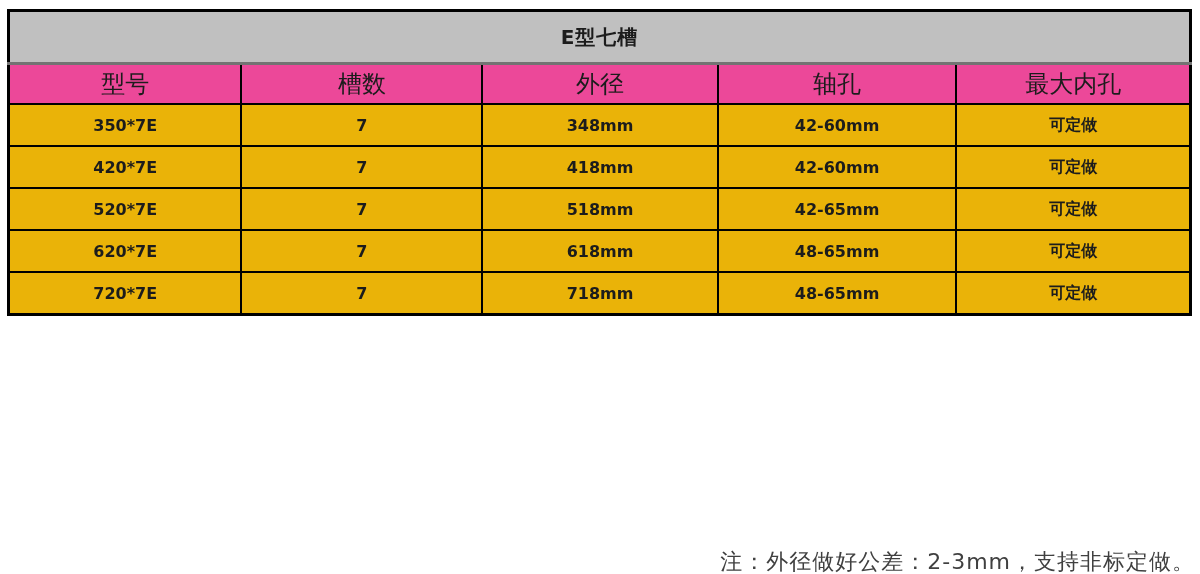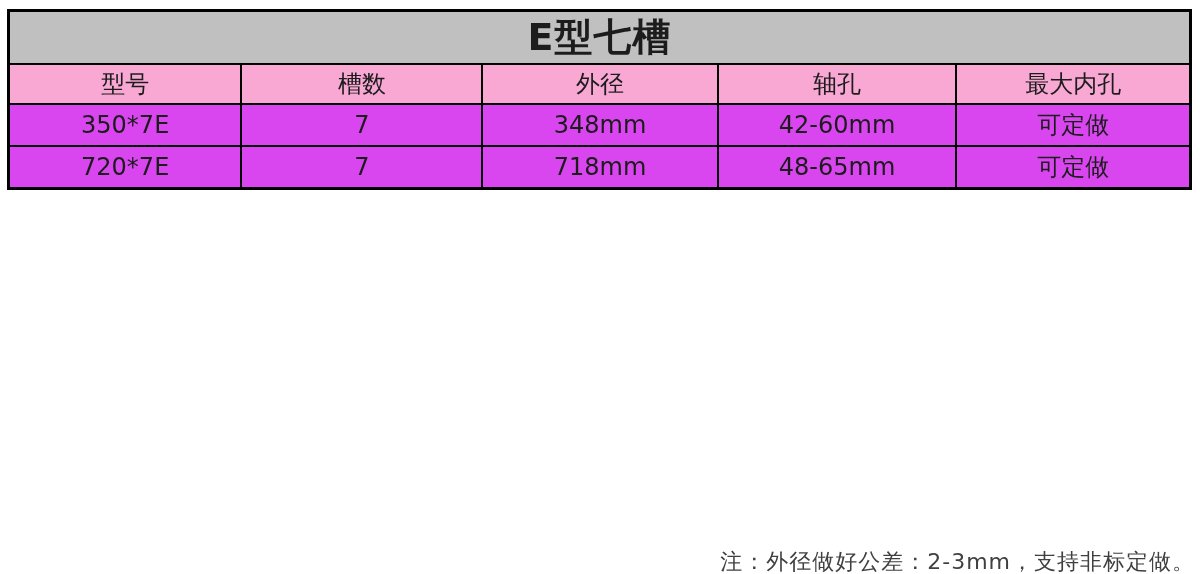--- a/index.html
+++ b/index.html
@@ -29,36 +29,36 @@
     border: 2px solid #000000;
     text-align: center;
     vertical-align: middle;
     padding: 0;
     overflow: hidden;
     white-space: nowrap;
   }
   tr.title-row td {
     background: #c0c0c0;
     font-weight: bold;
-    font-size: 38px;
+    font-size: 20px;
     height: 50px;
-    border-bottom: 1px solid #737373;
+    border-bottom: 3px solid #737373;
     letter-spacing: 1px;
   }
   tr.header-row th {
-    background: #f9a8d4;
+    background: #ec4899;
     font-weight: 400;
     font-size: 24px;
     height: 38px;
     text-align: center;
   }
   tr.data-row td {
-    background: #d946ef;
-    font-size: 24px;
-    font-weight: 400;
+    background: #eab308;
+    font-size: 16px;
+    font-weight: 700;
     height: 40px;
   }
   .footnote {
     position: absolute;
     left: 0;
     top: 535px;
     width: 1195px;
     text-align: right;
     font-size: 22px;
     letter-spacing: 1px;
@@ -90,20 +90,41 @@
         <th>最大内孔</th>
       </tr>
       <tr class="data-row">
         <td>350*7E</td>
         <td>7</td>
         <td>348mm</td>
         <td>42-60mm</td>
         <td>可定做</td>
       </tr>
       <tr class="data-row">
+        <td>420*7E</td>
+        <td>7</td>
+        <td>418mm</td>
+        <td>42-60mm</td>
+        <td>可定做</td>
+      </tr>
+      <tr class="data-row">
+        <td>520*7E</td>
+        <td>7</td>
+        <td>518mm</td>
+        <td>42-65mm</td>
+        <td>可定做</td>
+      </tr>
+      <tr class="data-row">
+        <td>620*7E</td>
+        <td>7</td>
+        <td>618mm</td>
+        <td>48-65mm</td>
+        <td>可定做</td>
+      </tr>
+      <tr class="data-row">
         <td>720*7E</td>
         <td>7</td>
         <td>718mm</td>
         <td>48-65mm</td>
         <td>可定做</td>
       </tr>
     </tbody>
   </table>
 
   <div class="footnote">注：外径做好公差：2-3mm，支持非标定做。</div>

